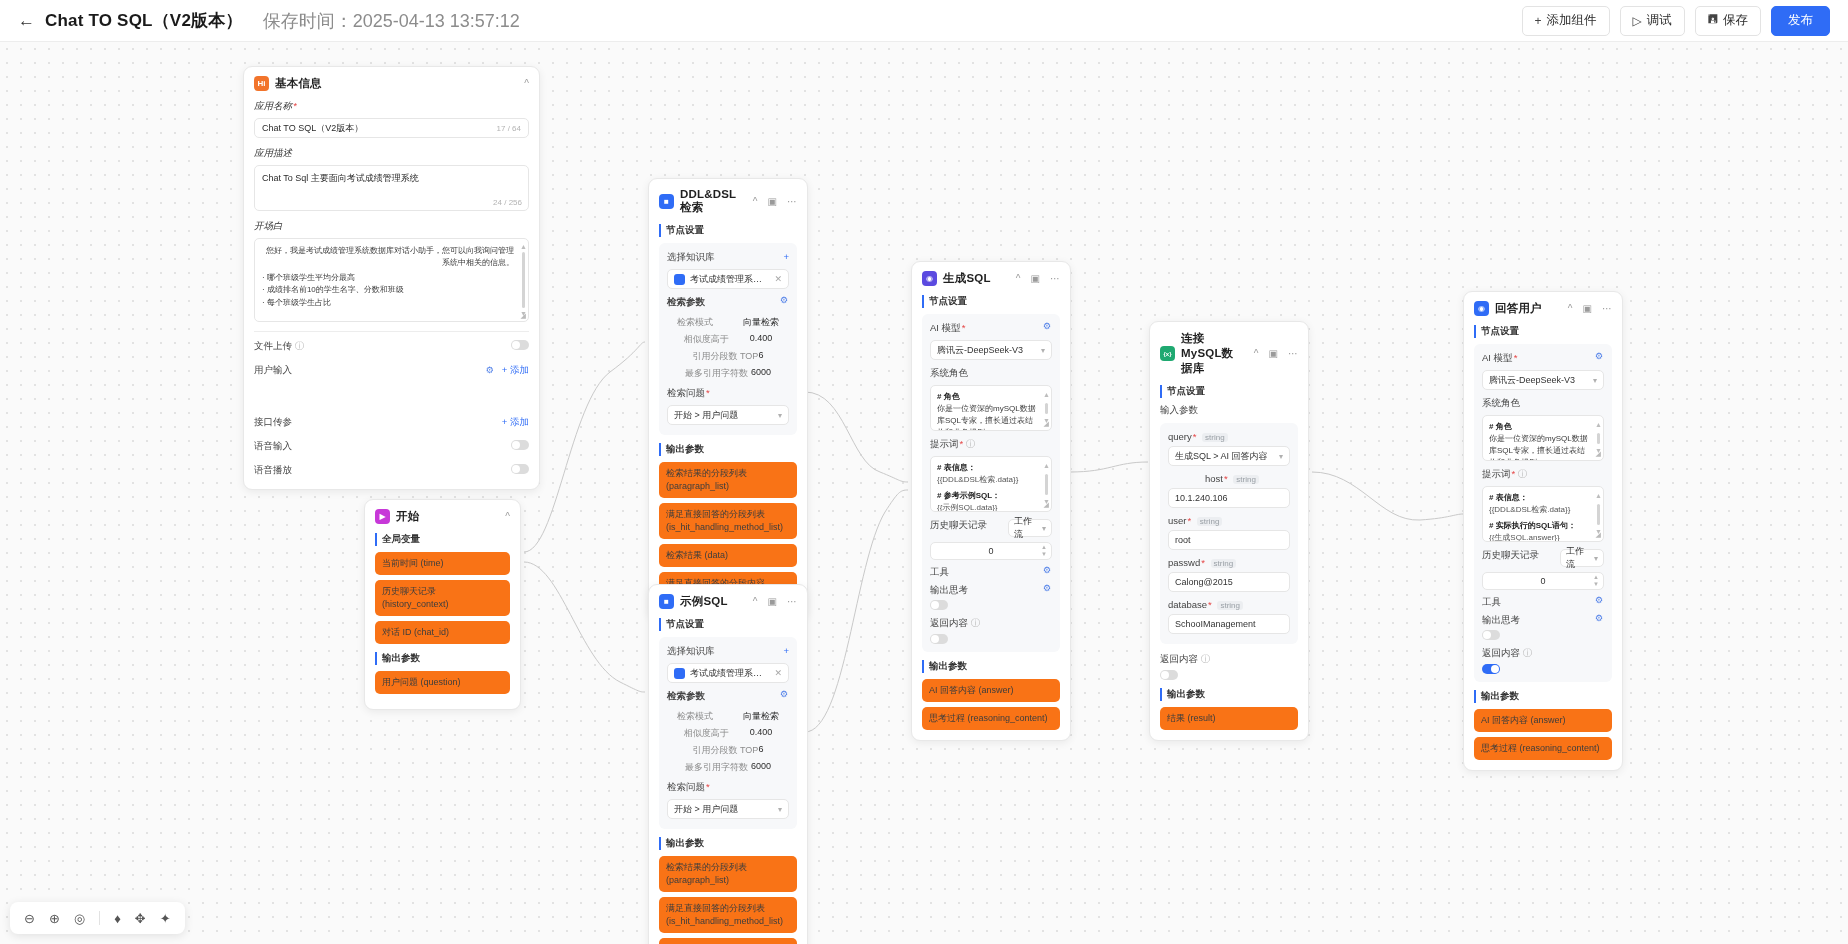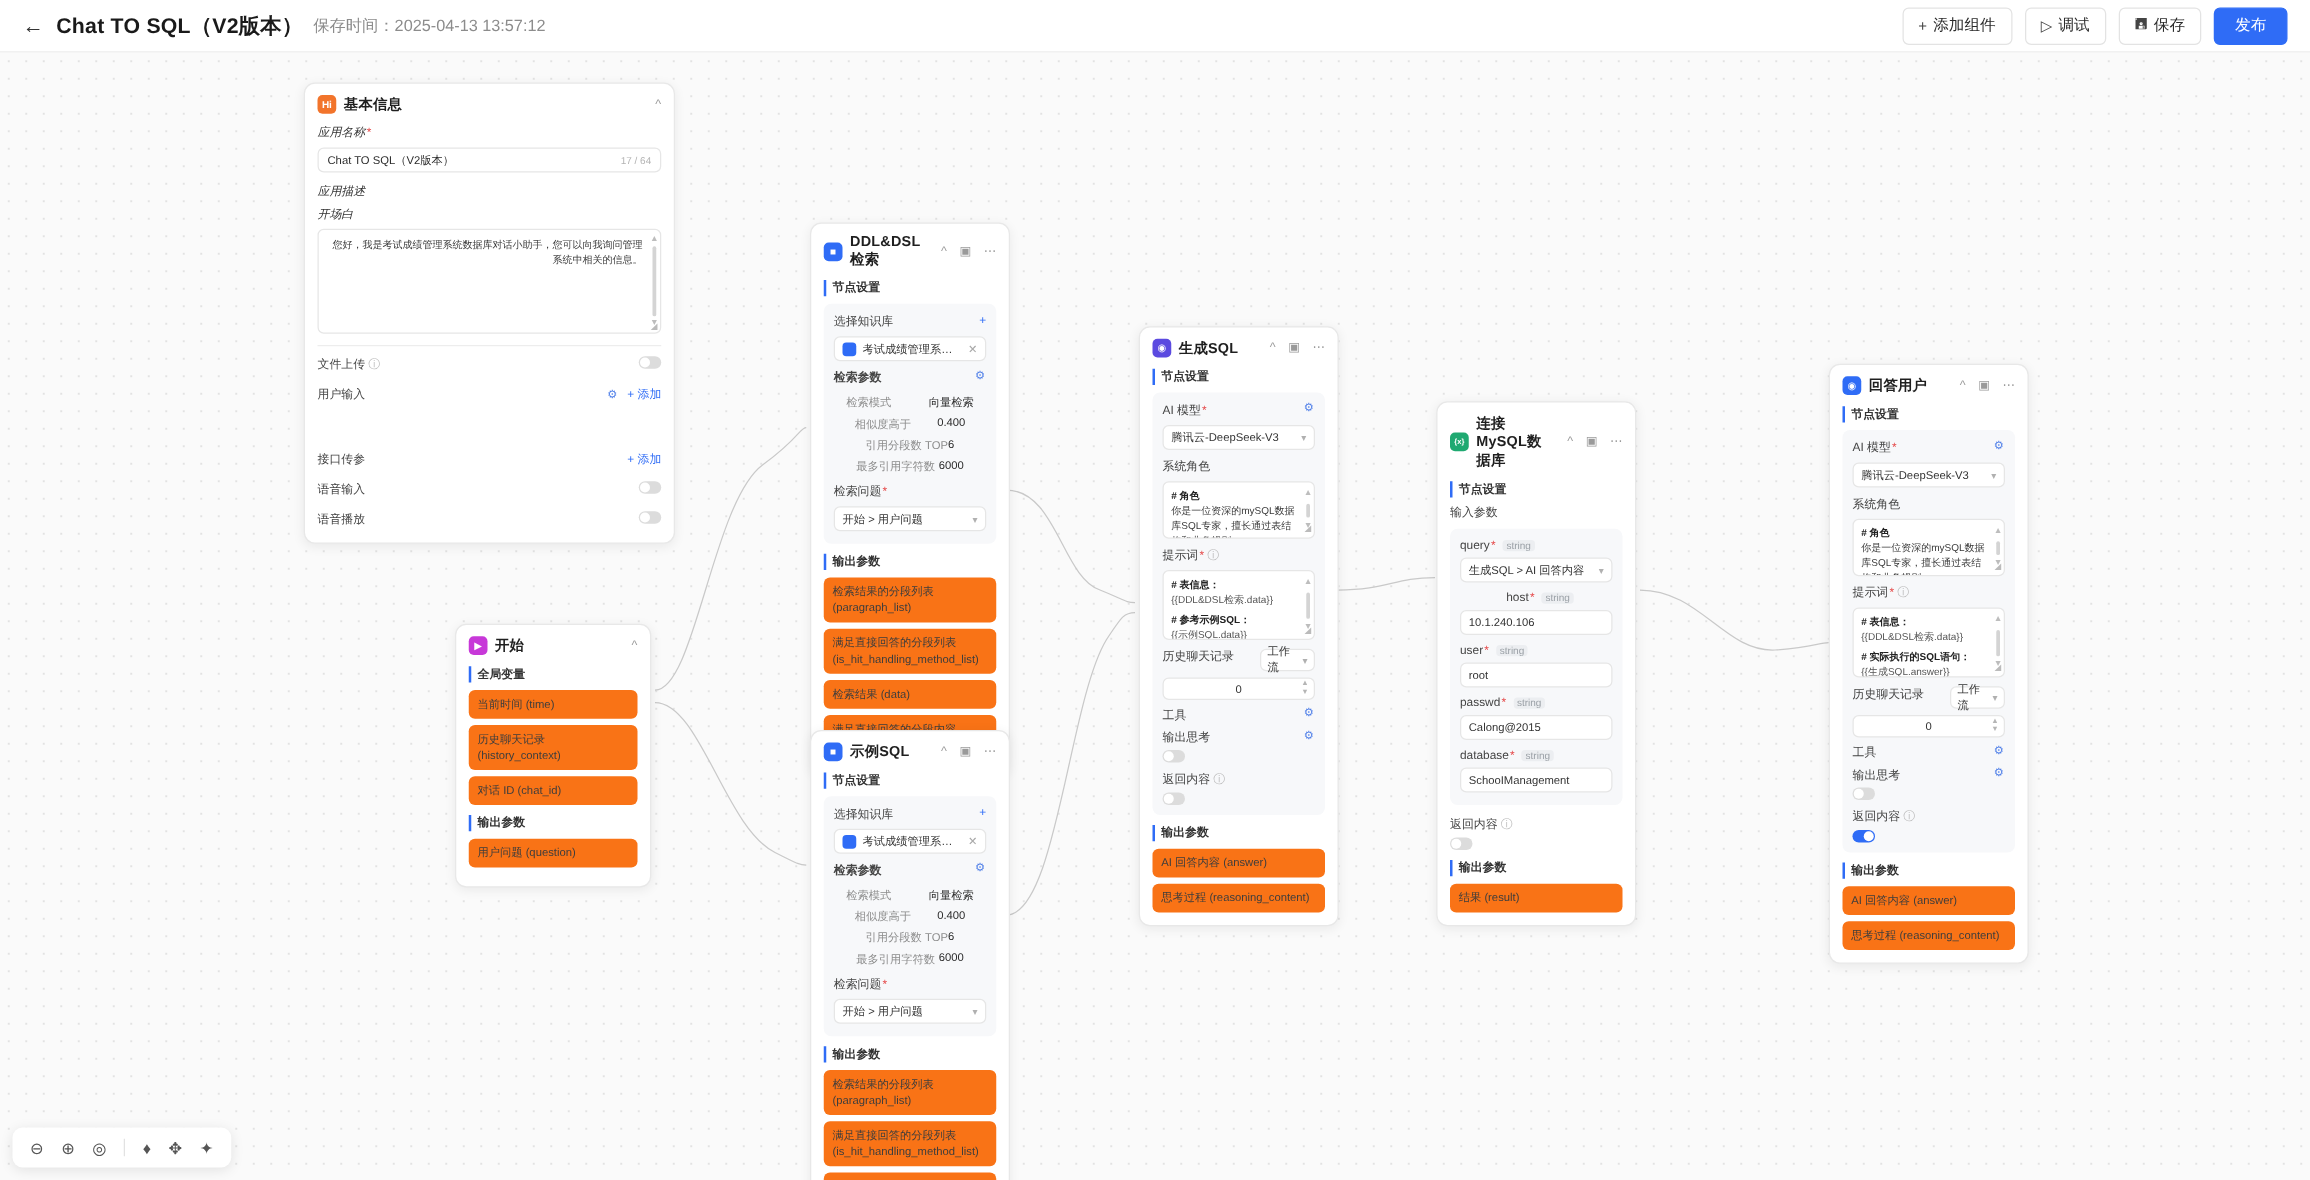--- a/index.html
+++ b/index.html
@@ -10,21 +10,21 @@
   }
 
   
   .topbar {
     position: absolute; top: 0; left: 0; width: 1848px; height: 42px;
     background: #ffffff; border-bottom: 1px solid #ededed;
     display: flex; align-items: center; padding: 0 18px; z-index: 50;
   }
   .back-arrow { font-size: 17px; color: #333; margin-right: 10px; cursor: pointer; line-height: 1; }
   .app-title { font-size: 17px; font-weight: bold; color: #1a1a1a; letter-spacing: .2px; }
-  .save-time { font-size: 13px; color: #8c8c8c; margin-left: 8px; }
+  .save-time { font-size: 18px; color: #8c8c8c; margin-left: 20px; }
   .topbar-spacer { flex: 1; }
   .tb-btn {
     height: 30px; border: 1px solid #e3e3e3; background: #fff; border-radius: 5px;
     display: inline-flex; align-items: center; gap: 5px; padding: 0 12px;
     font-size: 12.5px; color: #2b2b2b; margin-left: 10px; cursor: pointer;
   }
   .tb-btn .g { font-size: 12px; color: #444; }
   .tb-btn.primary { background: #2f6cf6; border-color: #2f6cf6; color: #fff; padding: 0 16px; }
 
   
@@ -185,24 +185,33 @@
 
     <div class="bi-label">
       <span>应用名称</span><span class="req">*</span>
     </div>
     <div class="bi-input">
       <span>Chat TO SQL（V2版本）</span>
       <span class="cnt">17 / 64</span>
     </div>
 
     <div class="bi-label">应用描述</div>
+    <div class="bi-area" style="height:46px;">
+      <span>Chat To Sql 主要面向考试成绩管理系统</span>
+      <span class="cnt">24 / 256</span>
+    </div>
 
     <div class="bi-label">开场白</div>
     <div class="bi-area" style="height:84px; padding-right:14px;">
       <div style="font-size:8px;line-height:1.55;color:#3a3a3a;text-align:right;">您好，我是考试成绩管理系统数据库对话小助手，您可以向我询问管理系统中相关的信息。</div>
+      <div style="font-size:8px;line-height:1.55;color:#3a3a3a;margin-top:2px;">
+        <div><span>·&nbsp;</span><span>哪个班级学生平均分最高</span></div>
+        <div><span>·&nbsp;</span><span>成绩排名前10的学生名字、分数和班级</span></div>
+        <div><span>·&nbsp;</span><span>每个班级学生占比</span></div>
+      </div>
       <div class="ta-scroll">
         <span>▲</span>
           <span class="bar"></span>
           <span>▼</span>
       </div>
       <span class="resize">◢</span>
     </div>
 
     <div class="divider"></div>
 

